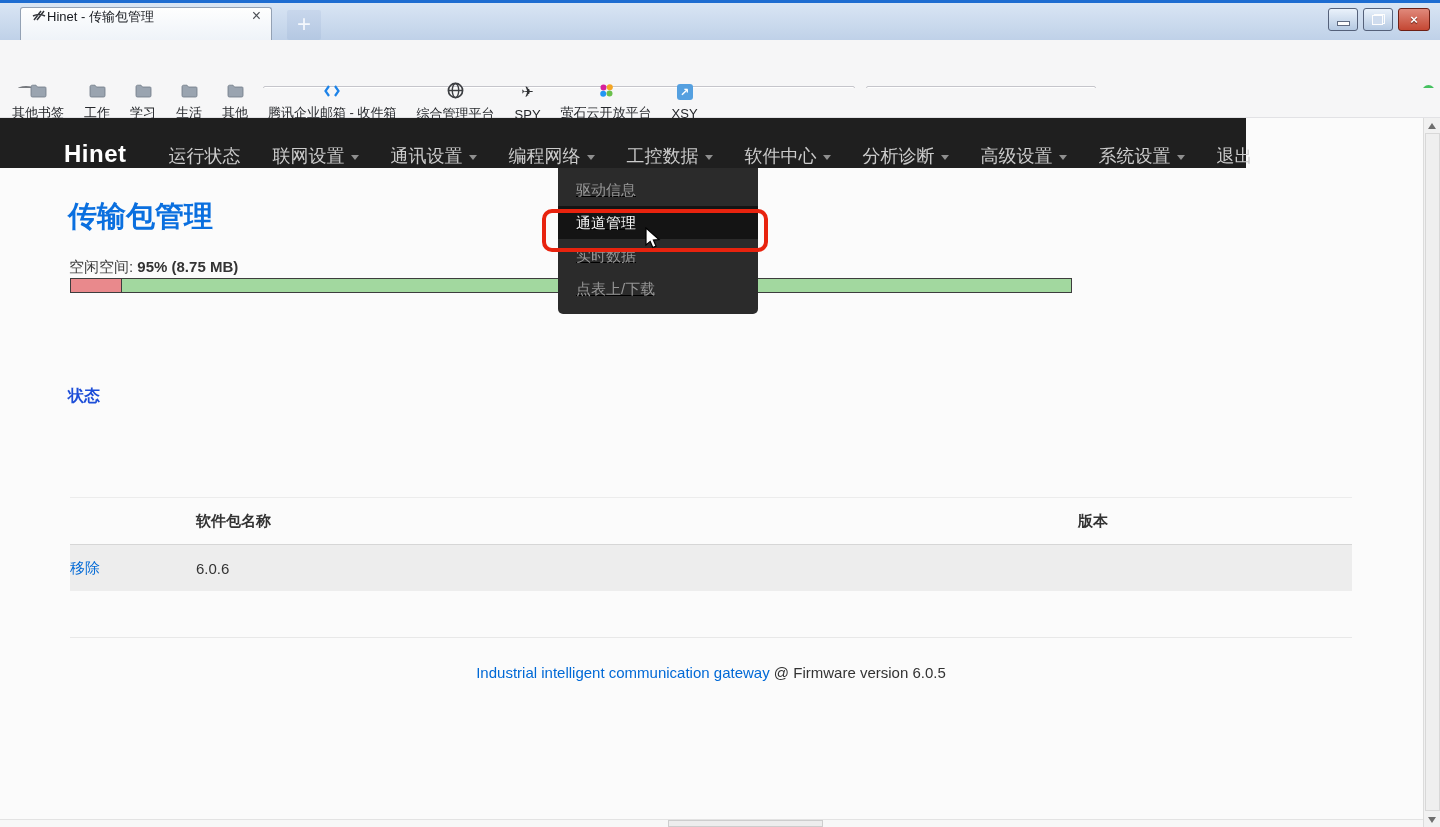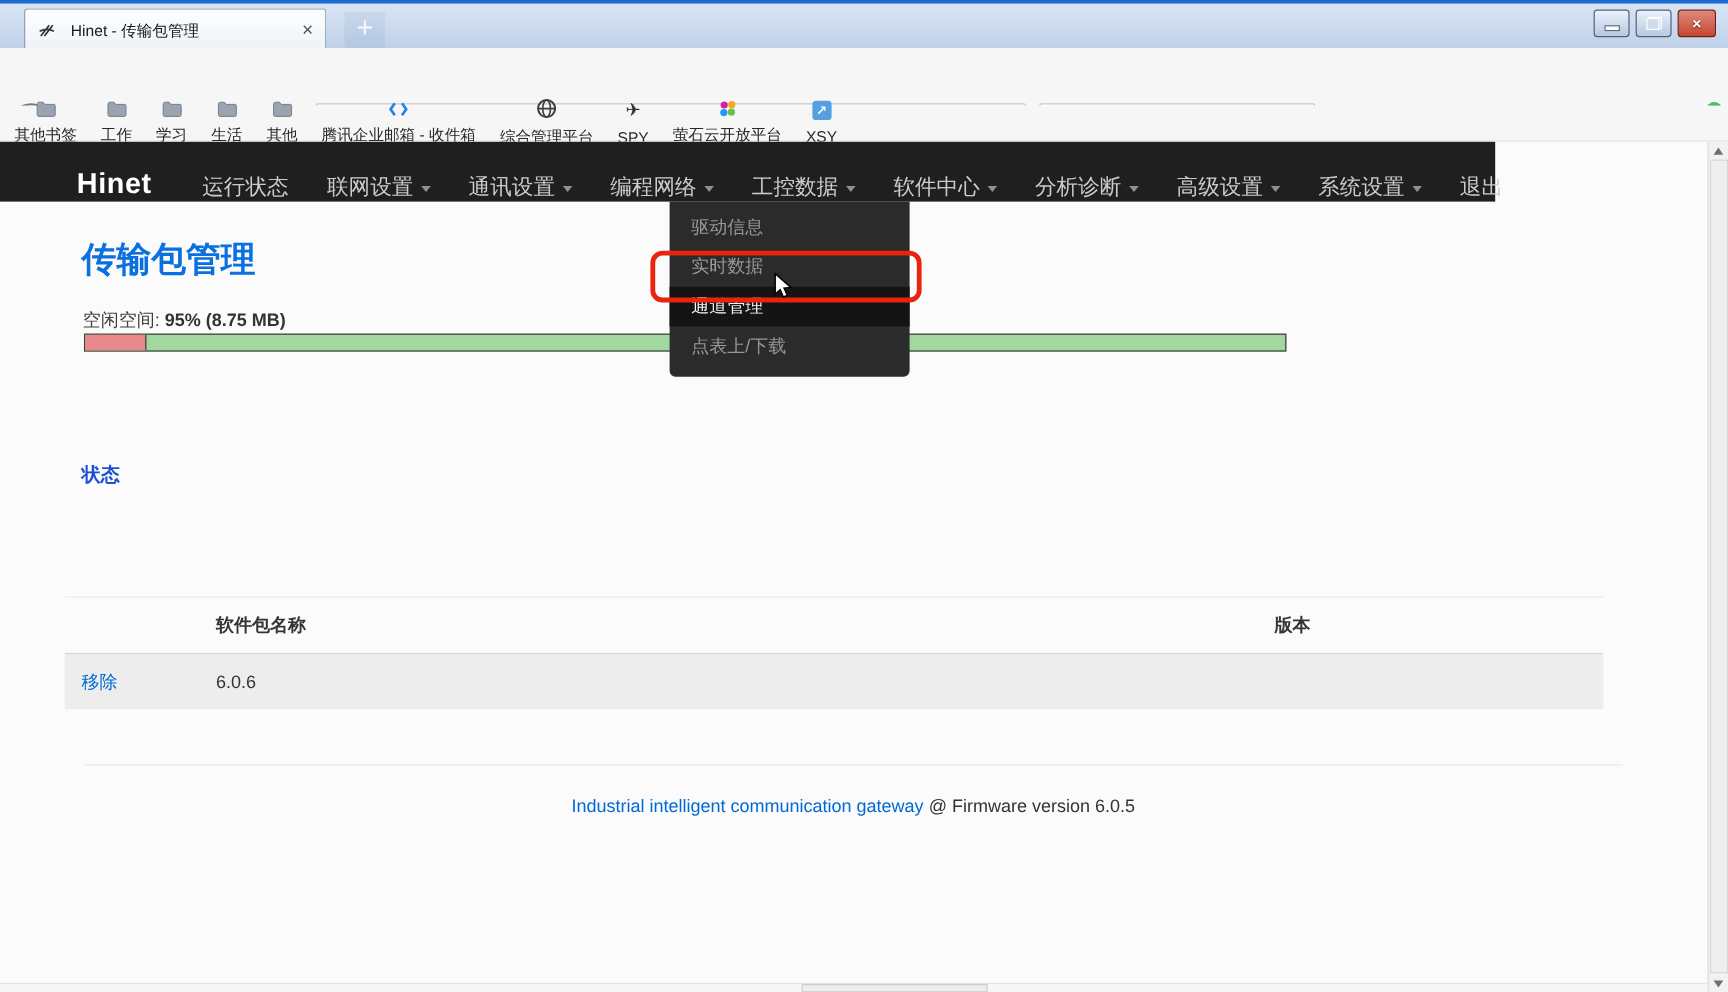--- a/index.html
+++ b/index.html
@@ -4,21 +4,21 @@
 <style>
   * { margin:0; padding:0; box-sizing:border-box; }
   html,body { width:1440px; height:827px; overflow:hidden; font-family:"Liberation Sans","DejaVu Sans",sans-serif; }
   .screen { position:relative; width:1440px; height:827px; background:#fbfbfb; overflow:hidden; }
 
   
   .titlebar { position:absolute; left:0; top:0; width:1440px; height:40px;
     background:linear-gradient(#d9e5f4,#bfd1e8); border-top:3px solid #1d6cd1; }
   .tab { position:absolute; left:20px; top:4px; width:252px; height:36px;
     background:linear-gradient(#fefefe,#edf2f8); border:1px solid #93a1b4; border-bottom:none;
-    border-radius:3px 3px 0 0; display:flex; align-items:center; padding:0 10px; gap:12px; }
+    border-radius:3px 3px 0 0; display:flex; padding:0 10px; gap:0; }
   .tab-title { font-size:13px; color:#15181d; flex:1; white-space:nowrap; overflow:hidden; }
   .tab-close { font-size:16px; color:#4d5157; line-height:1; cursor:default; }
   .newtab-btn { position:absolute; left:287px; top:7px; width:34px; height:30px; text-align:center;
     color:#f4f8fd; font-size:24px; line-height:28px; font-weight:300;
     background:linear-gradient(#c8d7ec,#b4c8e2); border-radius:2px; }
   .win-controls { position:absolute; right:10px; top:5px; display:flex; gap:5px; }
   .win-btn { width:30px; height:23px; border:1px solid #55617a; border-radius:3px;
     background:linear-gradient(#eaf2fb,#b5c9e2); display:flex; align-items:center; justify-content:center; position:relative; }
   .win-btn.close { width:32px; background:linear-gradient(#e0897b,#c44733); border-color:#6e1f14;
     color:#fff; font-weight:bold; font-size:13px; text-shadow:0 1px 1px #5a140b; }
@@ -68,45 +68,45 @@
 
   .site-nav { position:absolute; left:0; top:0; width:1246px; height:50px; background:#1f1f1f;
     display:flex; align-items:flex-end; padding-left:64px; }
   .brand { font-size:24px; font-weight:bold; color:#fff; letter-spacing:.5px; margin-right:42px; }
   .menu { display:flex; align-items:center; gap:32px; }
   .menu-item { display:flex; align-items:center; gap:6px; font-size:18px; color:#cbcbcb; white-space:nowrap; }
   .caret { width:0; height:0; border-left:4px solid transparent; border-right:4px solid transparent;
     border-top:5px solid #8f8f8f; margin-top:2px; }
 
   .dropdown { position:absolute; left:558px; top:50px; width:200px; background:#2b2b2b;
-    border-radius:0 0 5px 5px; padding:5px 0 9px; z-index:5; }
+    border-radius:0 0 5px 5px; padding:5px 0 9px; z-index:5;text-decoration:underline; }
   .dd-item { height:33px; line-height:33px; padding-left:18px; font-size:15px; color:#979797; white-space:nowrap; }
   .dd-item.hl { background:#141414; color:#f2f2f2; }
   .redbox { position:absolute; left:542px; top:91px; width:226px; height:43px;
     border:4px solid #e8230e; border-radius:10px; z-index:6; pointer-events:none; }
   .cursor { position:absolute; left:644px; top:109px; z-index:7; pointer-events:none; }
 
   .page-title { position:absolute; left:68px; top:79px; font-size:29px; font-weight:bold; color:#0a6fdf; }
   .free-line { position:absolute; left:69px; top:140px; font-size:15px; color:#404040; }
   .free-line b { color:#333; }
   .progressbar { position:absolute; left:70px; top:160px; width:1002px; height:15px;
     border:1px solid #3d3d3d; display:flex; background:#a2d89f; }
   .seg-used { height:100%; background:#e9898c; border-right:1px solid #3d3d3d; }
 
   .status-heading { position:absolute; left:68px; top:268px; font-size:16px; font-weight:bold; color:#1d4ed8; }
   .tabstrip { position:absolute; left:70px; top:307px; width:1282px; height:38px; border-bottom:1px solid #d9d9d9; }
   .tab-active { position:absolute; left:0; top:0; width:137px; height:39px; background:#fbfbfb;
     border:1px solid #d9d9d9; border-bottom:none; border-radius:3px 3px 0 0;
     display:flex; align-items:center; justify-content:center; font-size:15px; color:#6f6f6f; }
   .tab-link { position:absolute; left:161px; top:9px; font-size:15px; color:#0069d6; }
 
-  .pkg-table { position:absolute; left:54px; top:379px; width:1282px; font-size:15px; color:#333; }
+  .pkg-table { position:absolute; left:70px; top:379px; width:1282px; font-size:15px; color:#333; }
   .tbl-head { height:48px; display:flex; align-items:center; border-top:1px solid #ececec; border-bottom:1px solid #d6d6d6; font-weight:bold; }
   .tbl-row { height:46px; display:flex; align-items:center; background:#ededed; }
-  .col-action { width:126px; padding-left:14px; }
+  .col-action { width:126px; }
   .col-name { flex:1; padding-left:0; }
   .col-ver { width:274px; }
   .link { color:#0069d6; text-decoration:none; }
   .divider2 { position:absolute; left:70px; top:519px; width:1282px; border-top:1px solid #e8e8e8; }
   .footer { position:absolute; left:70px; top:546px; width:1282px; text-align:center; font-size:15px; color:#333; }
 
   
   .vscroll { position:absolute; right:0; top:0; width:17px; height:709px; background:#f1f1f1; border-left:1px solid #dcdcdc; }
   .vthumb { position:absolute; left:1px; top:15px; width:15px; height:678px; background:#efefef; border:1px solid #d8d8d8; }
   .arr { position:absolute; left:4px; width:0; height:0; border-left:4.5px solid transparent; border-right:4.5px solid transparent; }
@@ -363,22 +363,22 @@
               <i class="caret"></i>
             </div>
           <div class="menu-item">
               <span>退出</span>
             </div>
         </div>
       </div>
 
       <div class="dropdown">
         <div class="dd-item">驱动信息</div>
+        <div class="dd-item hl">通道管理</div>
         <div class="dd-item">实时数据</div>
-        <div class="dd-item hl">通道管理</div>
         <div class="dd-item">点表上/下载</div>
       </div>
       <div class="redbox"></div>
       <div class="cursor">
         <svg width="18" height="24" viewBox="0 0 18 24">
             <path d="M2 1 L2 18 L6.2 14.4 L8.8 20.5 L12 19.1 L9.4 13.1 L15 12.6 Z" fill="#fff" stroke="#000" stroke-width="1.2"></path>
           </svg>
       </div>
 
       <div class="page-title">传输包管理</div>

